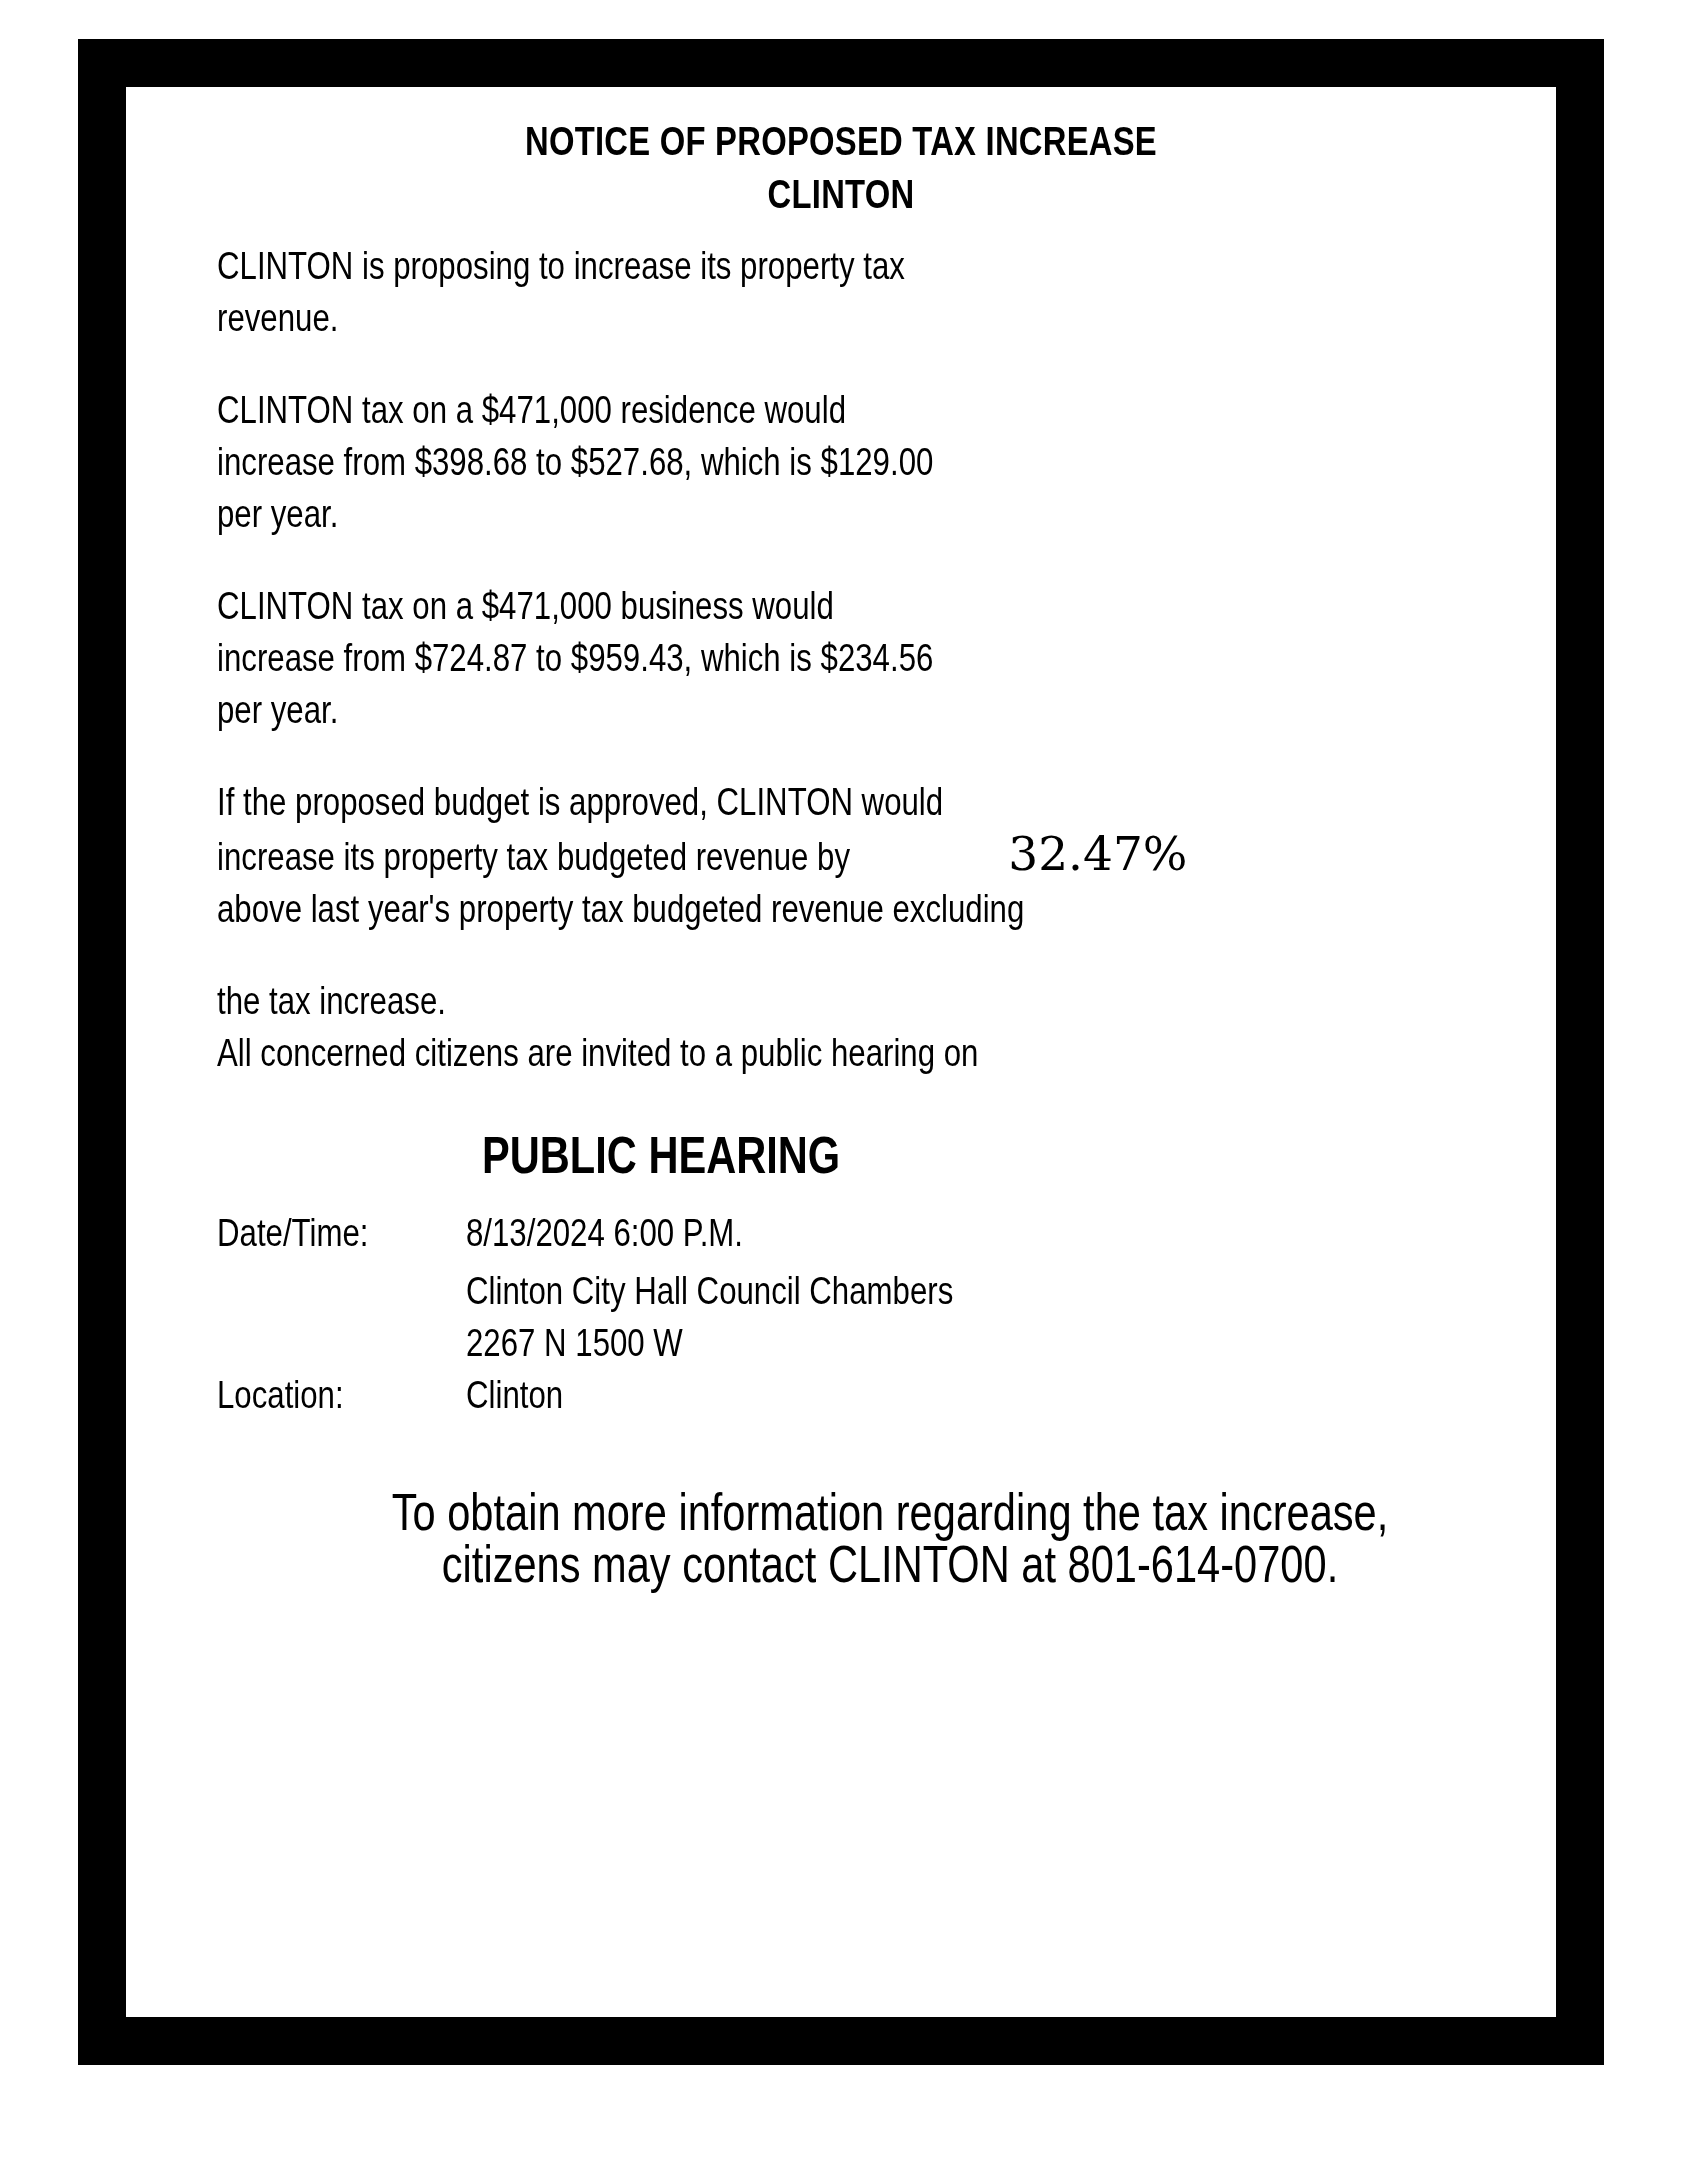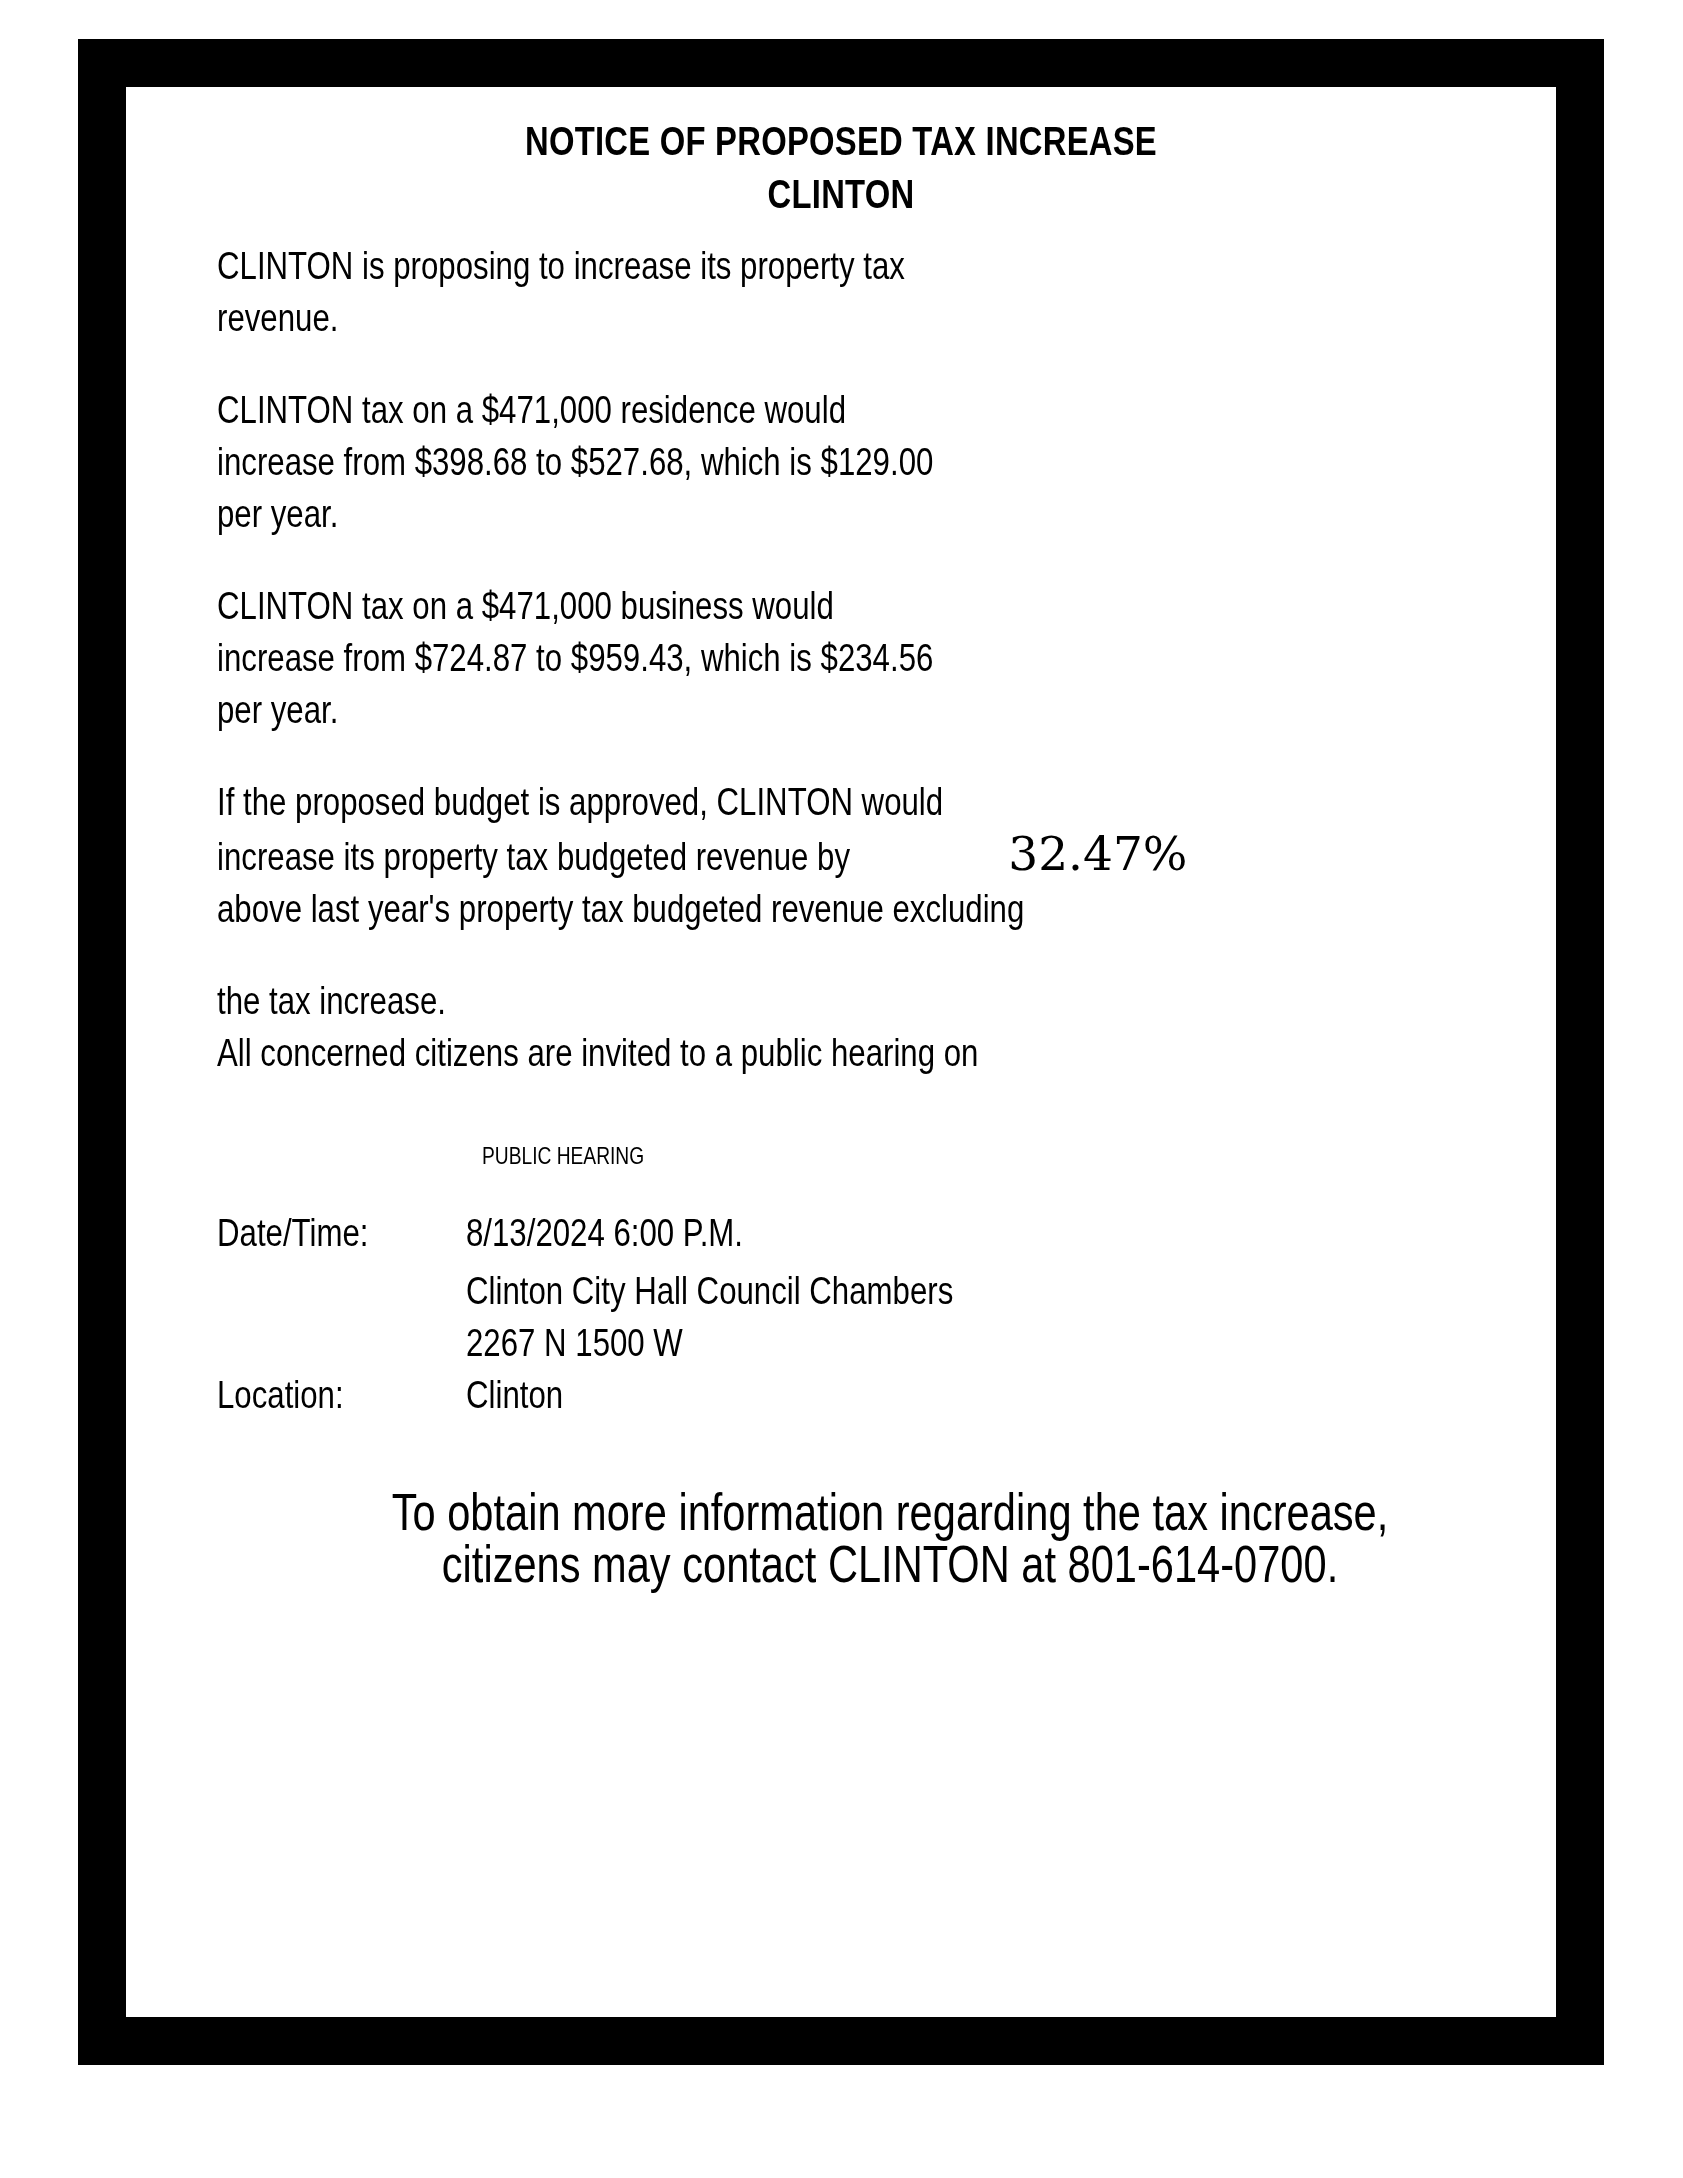--- a/index.html
+++ b/index.html
@@ -94,22 +94,22 @@
     transform: scaleX(0.80);
     transform-origin: left center;
   }
 
   
   .hearing-heading {
     margin: 51px 0 26px 0;
     padding-left: 265px;
   }
   .hearing-heading .ln {
-    font-size: 24px;
-    font-weight: normal;
+    font-size: 52px;
+    font-weight: bold;
     line-height: 51px;
   }
 
   
   .detail-row {
     display: flex;
     align-items: flex-end;
     margin-bottom: 6px;
   }
   .detail-label {

